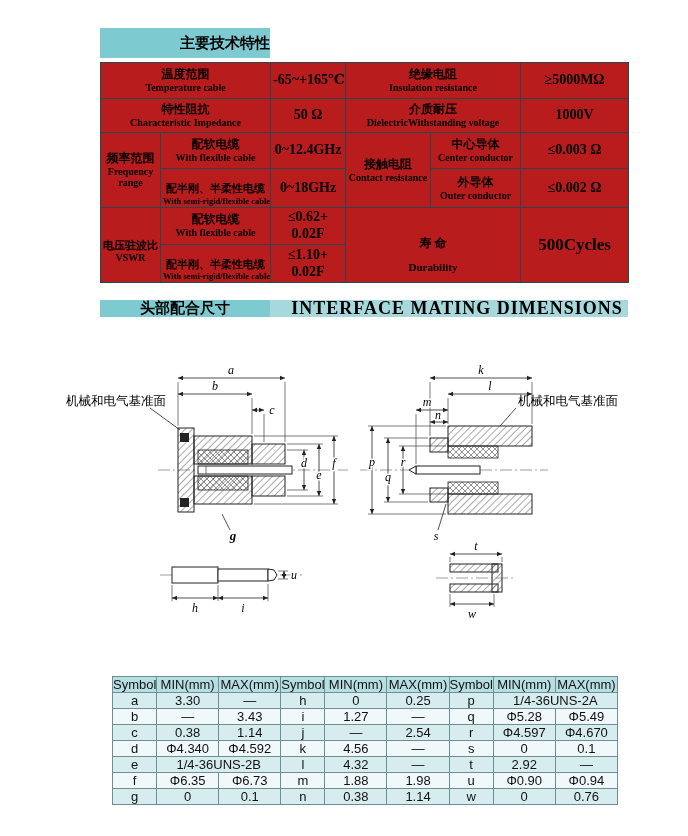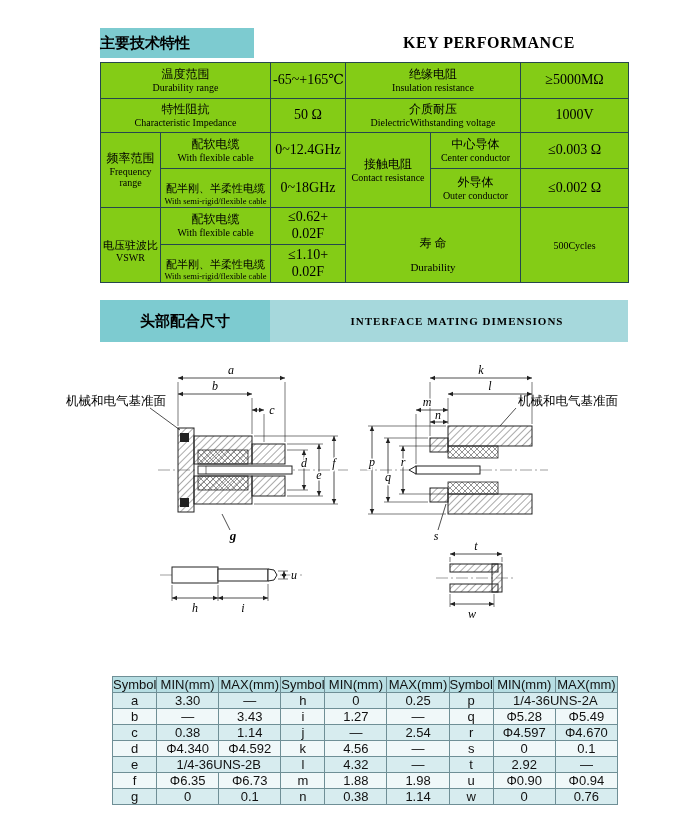--- a/index.html
+++ b/index.html
@@ -1,44 +1,44 @@
 <!DOCTYPE html>
 <html><head>
 <meta charset="utf-8">
 <style>
   html,body{margin:0;padding:0;}
   body{width:688px;height:836px;position:relative;background:#ffffff;
        font-family:"Liberation Serif","DejaVu Serif",serif;color:#000;}
   .page{position:absolute;inset:0;overflow:hidden;}
 
   
-  .kp-box{position:absolute;left:100px;top:28px;width:154px;height:30px;background:#7dcbd0;
-          display:flex;align-items:center;justify-content:flex-start;font-weight:bold;font-size:15px;}
+  .kp-box{position:absolute;left:100px;top:28px;width:170px;height:30px;background:#7dcbd0;
+          display:flex;align-items:center;justify-content:flex-end;font-weight:bold;font-size:15px;}
   .kp-en{position:absolute;left:350px;top:34px;width:278px;text-align:center;
          font-weight:bold;font-size:16px;letter-spacing:.5px;}
 
   
   .spec{position:absolute;left:100px;top:62px;width:528px;border-collapse:collapse;table-layout:fixed;}
-  .spec td{background:#84cc16;border:1px solid #26474d;text-align:center;vertical-align:middle;
-           padding:1px 2px;font-weight:normal;}
+  .spec td{background:#b91c1c;border:1px solid #26474d;text-align:center;vertical-align:middle;
+           padding:1px 2px;font-weight:bold;}
   tr.h36{height:36px;} tr.h34{height:34px;}
   .cn{font-size:12px;line-height:1.25;}
   .cn-sm{font-size:11px;line-height:1.25;margin-top:12px;}
   .en{font-size:10px;line-height:1.15;}
   .en-sm{font-size:8.5px;line-height:1.2;white-space:nowrap;}
   .val{font-size:14px;line-height:1.2;}
-  .val-lg{font-size:10px;}
+  .val-lg{font-size:17px;}
   .gapline{margin-bottom:10px;margin-top:19px;}
 
   
-  .if-bar{position:absolute;left:100px;top:300px;width:528px;height:42px;background:#a6d8dc;display:flex;}
+  .if-bar{position:absolute;left:100px;top:300px;width:528px;height:17px;background:#a6d8dc;display:flex;}
   .if-cn{width:170px;background:#7dcbd0;display:flex;align-items:center;justify-content:center;
          font-weight:bold;font-size:15px;}
   .if-en{flex:1;display:flex;align-items:center;justify-content:center;font-weight:bold;
-         font-size:11px;letter-spacing:1px;padding-left:16px;}
+         font-size:18px;letter-spacing:1px;padding-left:16px;}
 
   
   .drawings{position:absolute;left:0;top:338px;}
   .shape{fill:url(#hatch);stroke:#222;stroke-width:1;}
   .xshape{fill:url(#xhatch);stroke:#222;stroke-width:.8;}
   .white{fill:#fff;stroke:#222;stroke-width:1;}
   .solid{fill:#222;stroke:none;}
   .cl{stroke:#777;stroke-width:.7;stroke-dasharray:12 3 2 3;fill:none;}
   .dim{stroke:#222;stroke-width:.8;fill:none;marker-start:url(#arr);marker-end:url(#arr);}
   .ext{stroke:#222;stroke-width:.6;}
@@ -58,36 +58,35 @@
   .dims tr.even td{background:#f0f8f9;}
 </style>
 </head>
 <body>
 
 <div class="page">
 
   <div class="kp-box">
     <span>主要技术特性</span>
   </div>
-  <div class="kp-en">KEY PERFORMANCE</div>
 
   <table class="spec">
     <colgroup>
       <col style="width:60px">
         <col style="width:110px">
         <col style="width:75px">
       <col style="width:85px">
         <col style="width:90px">
         <col style="width:108px">
     </colgroup>
     <tbody>
       <tr class="h36">
         <td colspan="2">
           <div class="cn">温度范围</div>
-          <div class="en">Durability range</div>
+          <div class="en">Temperature cable</div>
         </td>
         <td>
           <div class="val">-65~+165℃</div>
         </td>
         <td colspan="2">
           <div class="cn">绝缘电阻</div>
           <div class="en">Insulation resistance</div>
         </td>
         <td>
           <div class="val">≥5000MΩ</div>

